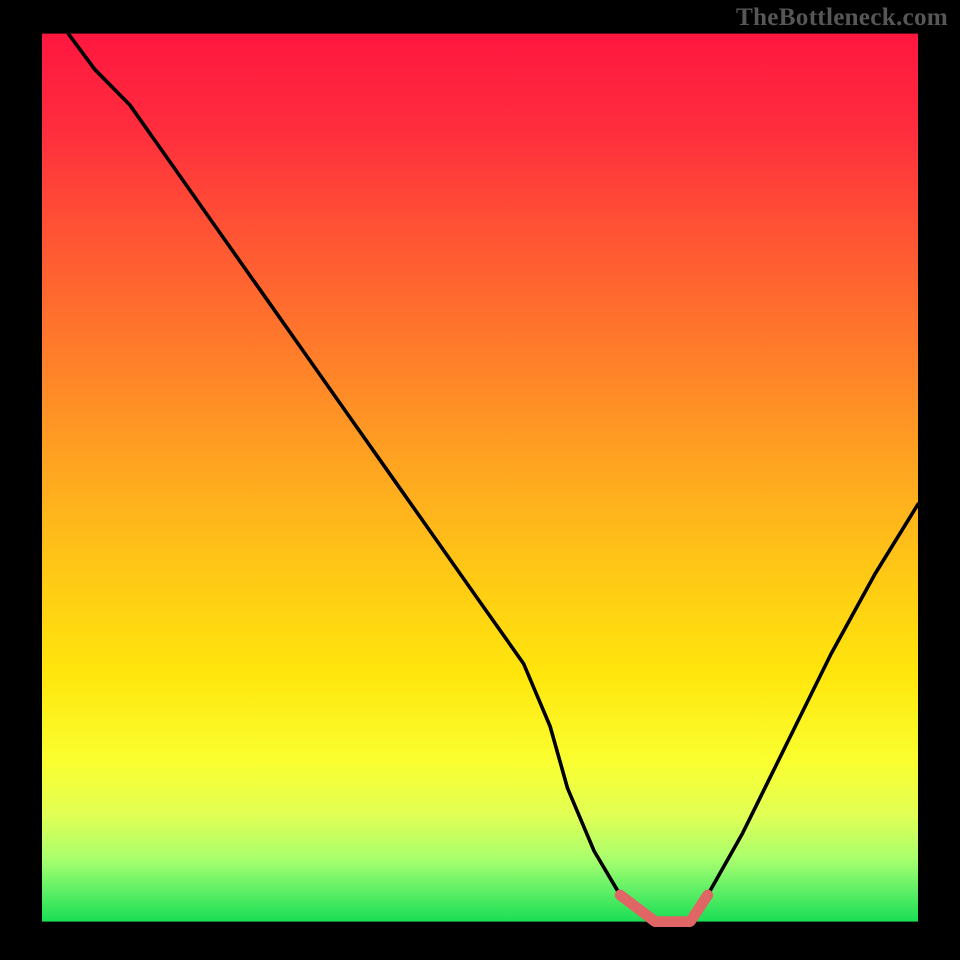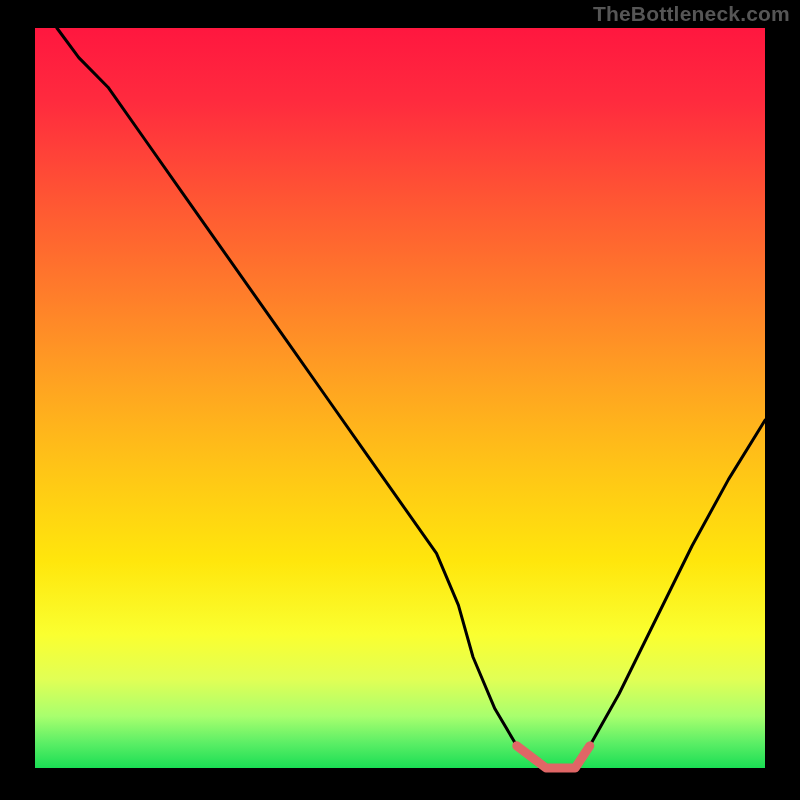--- a/index.html
+++ b/index.html
@@ -13,21 +13,21 @@
   .frame {
     position: relative;
     width: 800px;
     height: 800px;
     background: #000;
   }
   .watermark {
     position: absolute;
     top: 2px;
     right: 10px;
-    font-family: Liberation Sans, sans-serif;
+    font-family: Liberation Serif, serif;
     font-size: 21px;
     font-weight: 600;
     color: #565656;
     letter-spacing: 0.2px;
     z-index: 3;
   }
   svg {
     position: absolute;
     top: 0;
     left: 0;

